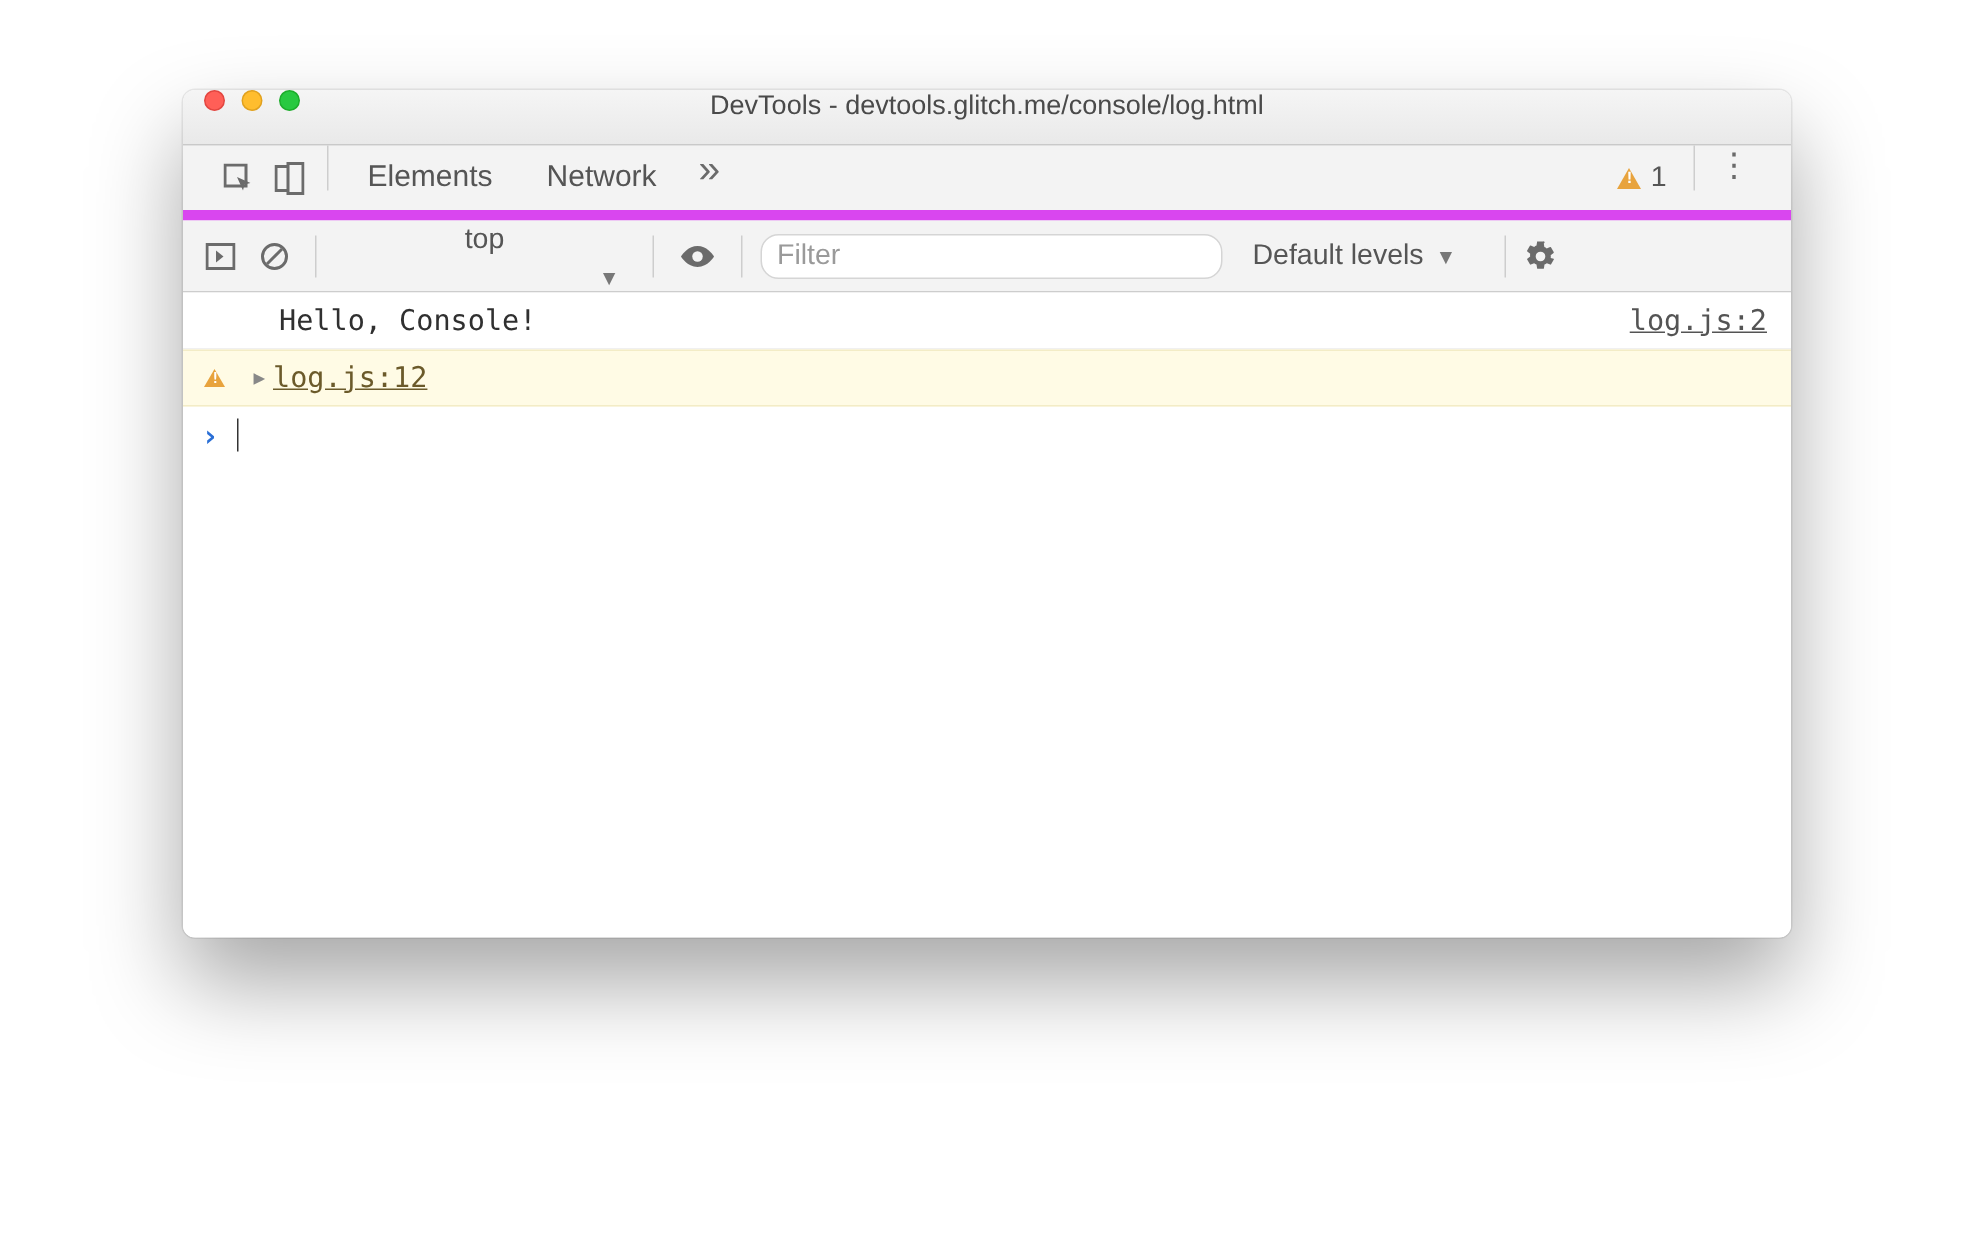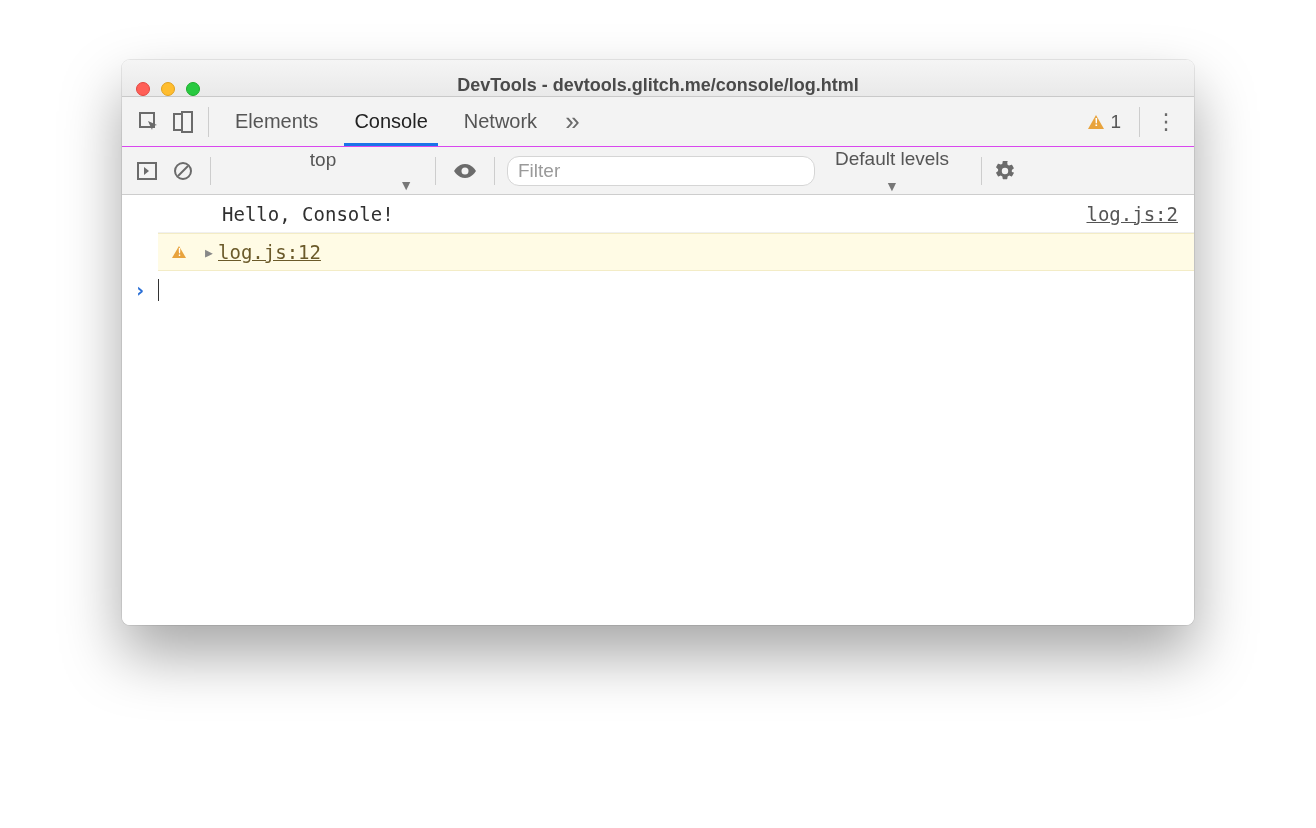--- a/index.html
+++ b/index.html
@@ -18,37 +18,35 @@
       background: #fff;
       border-radius: 8px;
       box-shadow: 0 30px 60px rgba(0,0,0,0.35), 0 0 0 1px rgba(0,0,0,0.08);
       overflow: hidden;
     }
     .titlebar {
       height: 37px;
       background: linear-gradient(#f5f5f5, #e9e9e9);
       border-bottom: 1px solid #c9c9c9;
       display: flex;
-      align-items: flex-end;
+      align-items: flex-start;
       position: relative;
-      font-weight: bold;
     }
     .traffic { display: flex; gap: 11px; padding-left: 14px; }
     .tl { width: 14px; height: 14px; border-radius: 50%; }
     .tl.red { background:#ff5f57; border:1px solid #e24640; }
     .tl.yellow { background:#ffbd2e; border:1px solid #e1a11e; }
     .tl.green { background:#28c940; border:1px solid #1dad2b; }
     .title { position:absolute; left:0; right:0; text-align:center; font-size:18px; color:#4a4a4a; }
     .tabbar {
       height: 50px;
       background:#f3f3f3;
-      border-bottom:1px solid #d946ef;
+      border-bottom:7px solid #d946ef;
       display:flex;
-      align-items:center;
-      padding: 0 10px;
+      padding: 0 20px;
       font-size:20px;
       color:#555;
     }
     .tabbar .icon-btn { width:34px; display:flex; align-items:center; justify-content:center; height:100%; color:#6b6b6b; cursor:pointer; }
     .tabbar .divider { width:1px; height:30px; background:#cdcdcd; margin:0 8px; }
     .tabs { display:flex; align-items:stretch; height:100%; }
     .tab { padding:0 18px; display:flex; align-items:center; cursor:pointer; position:relative; color:#555; }
     .tab.active { color:#222; }
     .tab.active::after { content:""; position:absolute; left:8px; right:8px; bottom:0; height:3px; background:#1a73e8; }
     .tabbar .spacer { flex:1; }
@@ -71,25 +69,25 @@
     .tb-icon { width:30px; display:flex; align-items:center; justify-content:center; color:#6b6b6b; cursor:pointer; }
     .tb-div { width:1px; height:28px; background:#cdcdcd; margin:0 6px; }
     .context-select { display:flex; align-items:center; gap:6px; padding:0 10px; cursor:pointer; min-width:200px;flex-direction:column; }
     .context-select .caret { color:#777; font-size:14px; margin-left:auto; }
     .eye-icon { width:34px; display:flex; align-items:center; justify-content:center; color:#6b6b6b; cursor:pointer; }
     .filter-input {
       height:30px; width:308px; border:1px solid #d5d5d5; background:#fff; border-radius:12px;
       font-size:19px; padding:0 10px; color:#333;
     }
     .filter-input::placeholder{color:#9a9a9a;}
-    .levels { display:flex; align-items:center; gap:8px; padding:0 14px; cursor:pointer;flex-direction:column; }
+    .levels { display:flex; align-items:center; gap:8px; padding:0 14px; cursor:pointer; }
     .levels .caret { color:#777; font-size:14px; }
     .gear { width:40px; text-align:center; font-size:22px; color:#6b6b6b; cursor:pointer; }
     .console-body { background:#fff; font-family: Menlo, Consolas, monospace; font-size:19px; }
-    .row { display:flex; align-items:center; height:38px; border-bottom:1px solid #f0f0f0; padding-right:16px;margin-left:36px; }
+    .row { display:flex; align-items:center; height:38px; border-bottom:1px solid #f0f0f0; padding-right:16px; }
     .row .gutter { width:42px; display:flex; align-items:center; justify-content:center; }
     .row .expand { width:18px; display:flex; align-items:center; justify-content:center; color:#888; cursor:pointer; font-size:13px; }
     .row .msg { flex:1; color:#303030; padding-left:4px; }
     .row .src { text-decoration:underline; color:#545454; cursor:pointer;text-align:right; }
     .row.warn { background:#fffbe5; border-top:1px solid #f3ecc6; border-bottom:1px solid #f3ecc6; }
     .row.warn .msg { color:#6b4d12; }
     .row.warn .src { color:#6b5a2a; }
     .warn-tri-sm { width:0;height:0;border-left:7px solid transparent;border-right:7px solid transparent;border-bottom:12px solid #e8a33d; position:relative; }
     .warn-tri-sm::after{content:"!";position:absolute;left:-2.5px;top:0.5px;font-size:10px;color:#fff;font-weight:bold;width:5px;text-align:center;}
     .prompt-row { display:flex; align-items:center; height:38px; padding-left:12px; }
@@ -124,23 +122,20 @@
       <svg width="20" height="22" viewBox="0 0 20 22">
           <rect x="1" y="3" width="11" height="16" fill="none" stroke="#6b6b6b" stroke-width="2"></rect>
           <rect x="9" y="1" width="10" height="20" fill="#f3f3f3" stroke="#6b6b6b" stroke-width="2"></rect>
         </svg>
     </div>
     <div class="divider"></div>
     <div class="tabs">
       <div class="tab">
           <span>Elements</span>
         </div>
-      <div class="tab active">
-          <span>Console</span>
-        </div>
       <div class="tab">
           <span>Network</span>
         </div>
     </div>
     <div class="more-tabs"><span>»</span></div>
     <div class="spacer"></div>
     <div class="warn-badge">
       <div class="warn-tri"></div>
       <span>1</span>
     </div>

